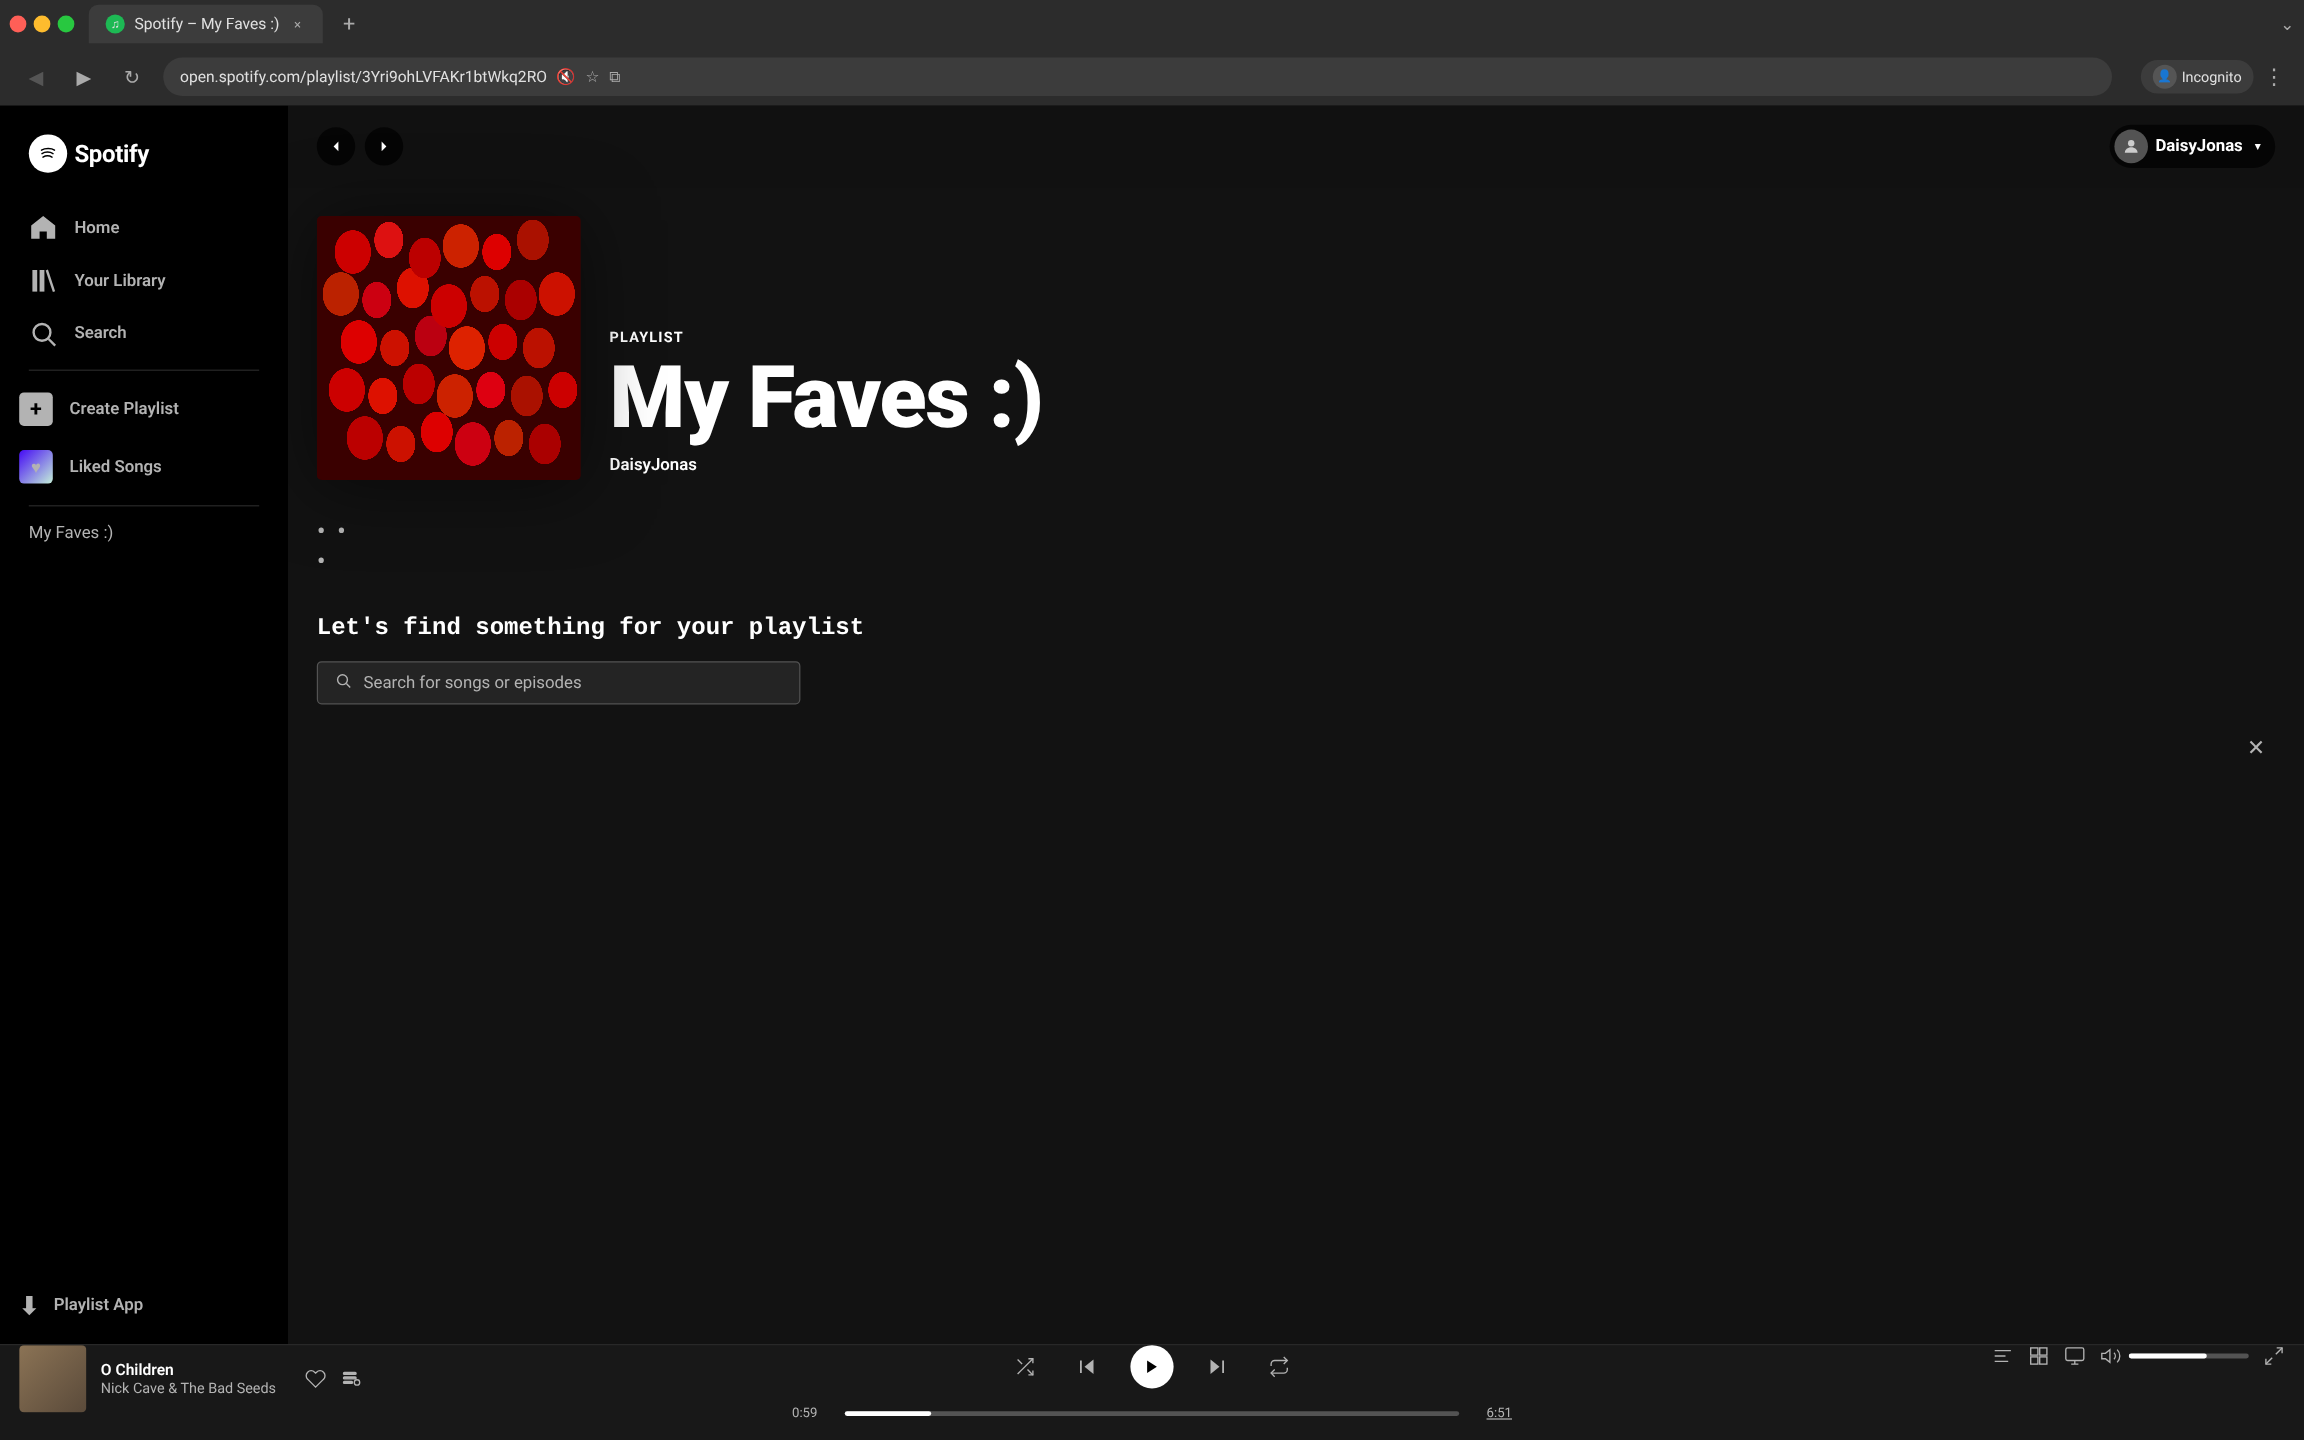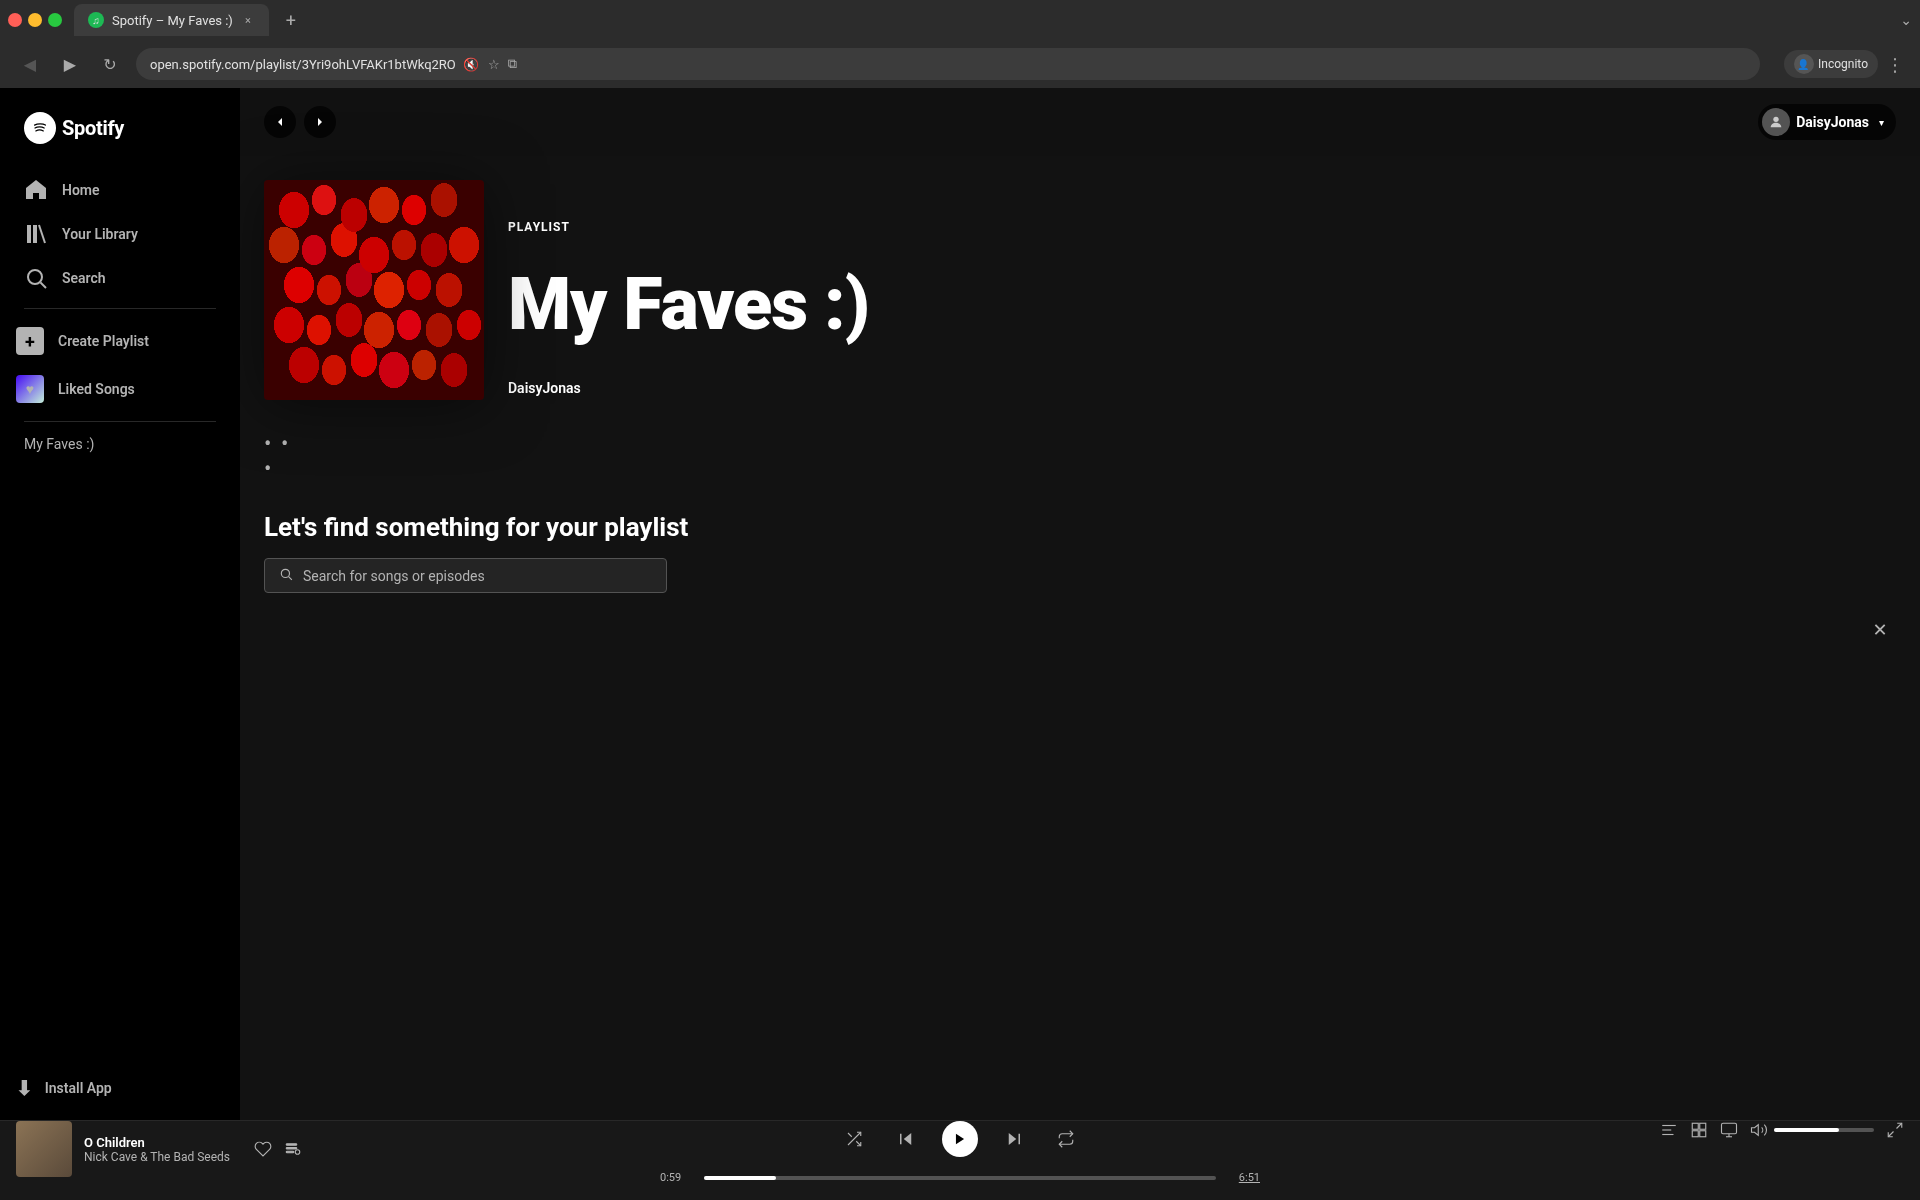--- a/index.html
+++ b/index.html
@@ -352,21 +352,20 @@
         radial-gradient(ellipse 20px 25px at 160px 185px, #bb2200 60%, transparent 61%),
         radial-gradient(ellipse 22px 28px at 190px 190px, #aa0000 60%, transparent 61%);
       background-color: #3a0000;
     }
     .playlist-info {
       flex: 1;
       display: flex;
       flex-direction: column;
       justify-content: flex-end;
       padding-bottom: 4px;
-      gap: 27px;
     }
     .playlist-type {
       font-size: 12px;
       font-weight: 700;
       text-transform: uppercase;
       letter-spacing: 1px;
       color: #fff;
       margin-bottom: 8px;
     }
     .playlist-title {
@@ -397,24 +396,25 @@
       color: #b3b3b3;
       font-size: 22px;
       letter-spacing: 2px;
     }
 
     
     .find-songs-section {
       padding: 20px 24px;
     }
     .find-songs-title {
-      font-size: 26px;
+      font-size: 20px;
       font-weight: 700;
       color: #fff;
       margin-bottom: 16px;
+      font-family: Liberation Mono, monospace;
     }
     .search-bar {
       display: flex;
       align-items: center;
       gap: 10px;
       background: #242424;
       border: 1px solid #535353;
       border-radius: 4px;
       padding: 8px 14px;
       width: 403px;
@@ -683,21 +683,21 @@
     </div>
 
     <div class="sidebar-divider"></div>
 
     <div class="sidebar-playlist-item">
       <span>My Faves :)</span>
     </div>
 
     <div class="install-app-btn" style="margin-top:auto;">
       <span style="font-size:20px; color:#b3b3b3;">⬇</span>
-      <span>Install App</span>
+      <span>Playlist App</span>
     </div>
   </div>
 
   <div class="main-content">
 
     <div class="main-header">
       <div class="nav-arrows">
         <div class="nav-arrow-btn">
           <svg width="16" height="16" fill="white" viewBox="0 0 24 24">
               <path d="M15 18l-6-6 6-6"></path>

